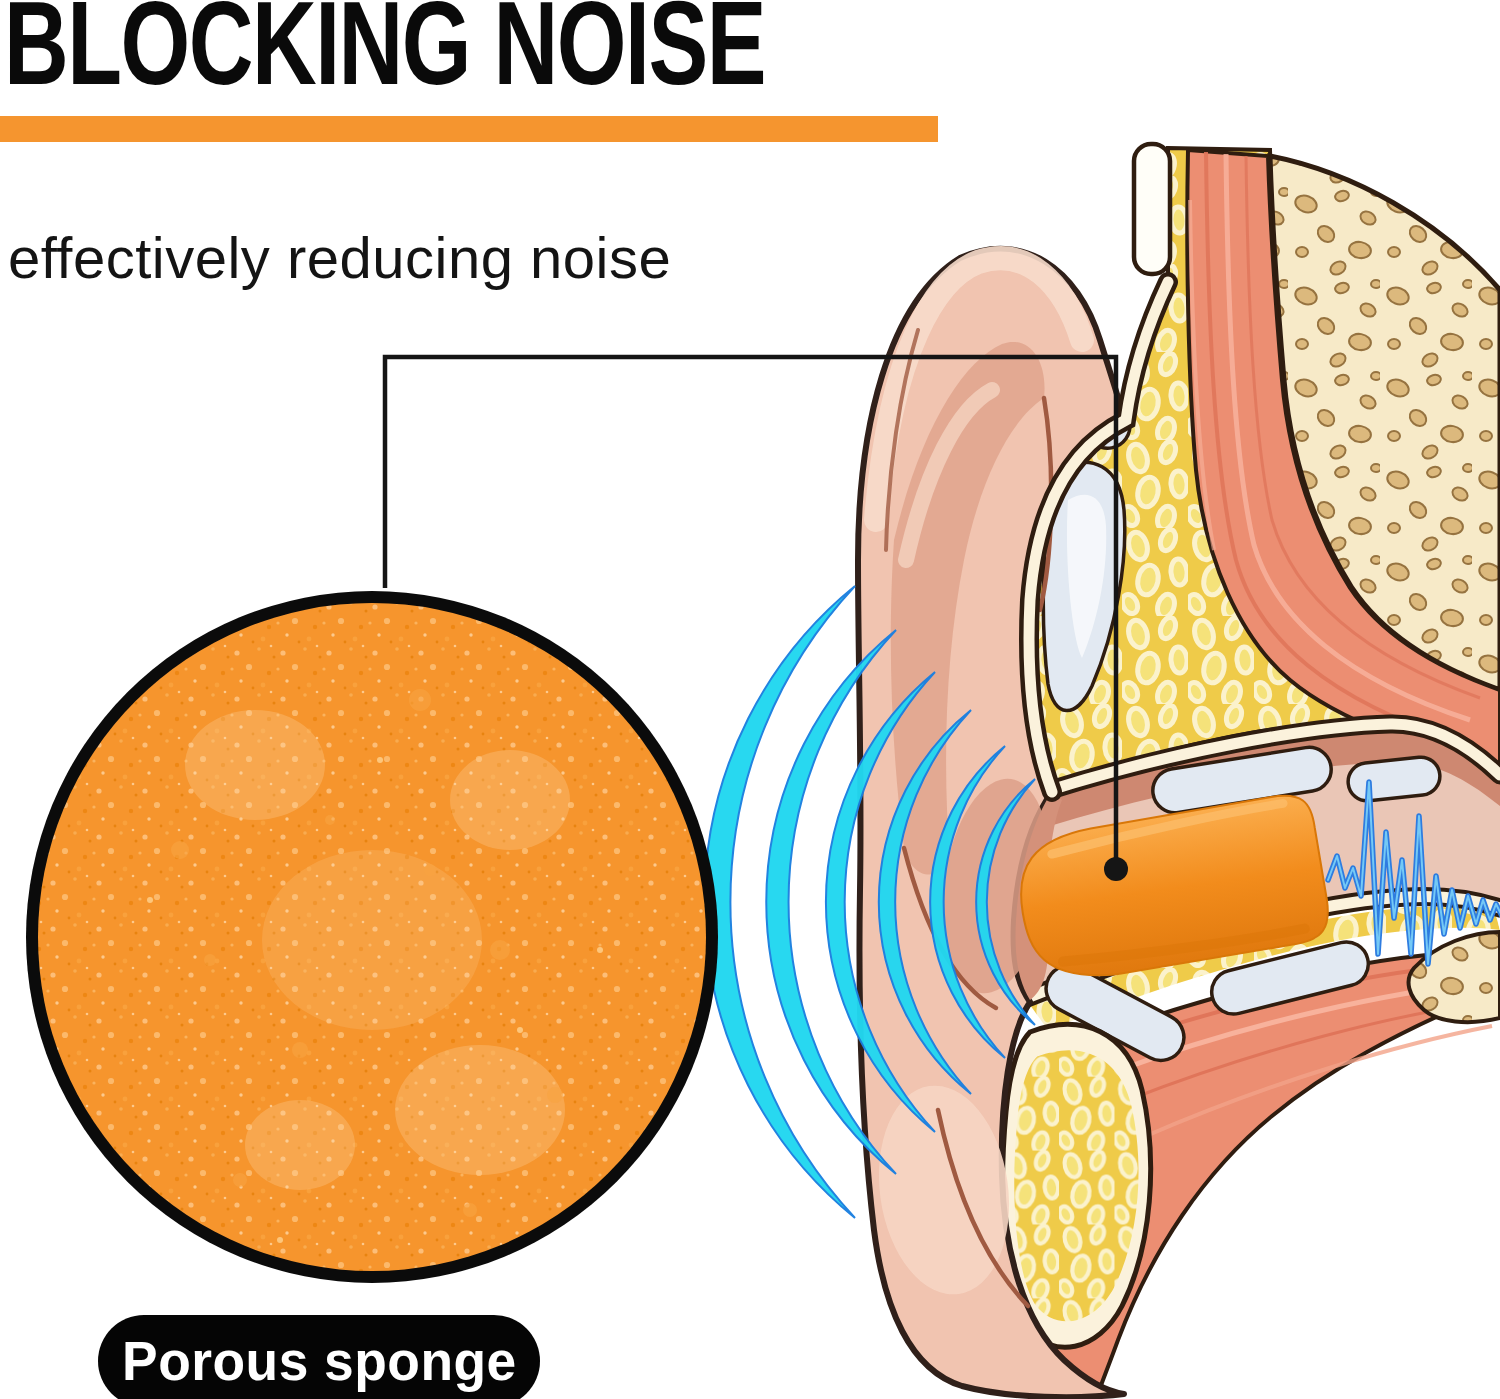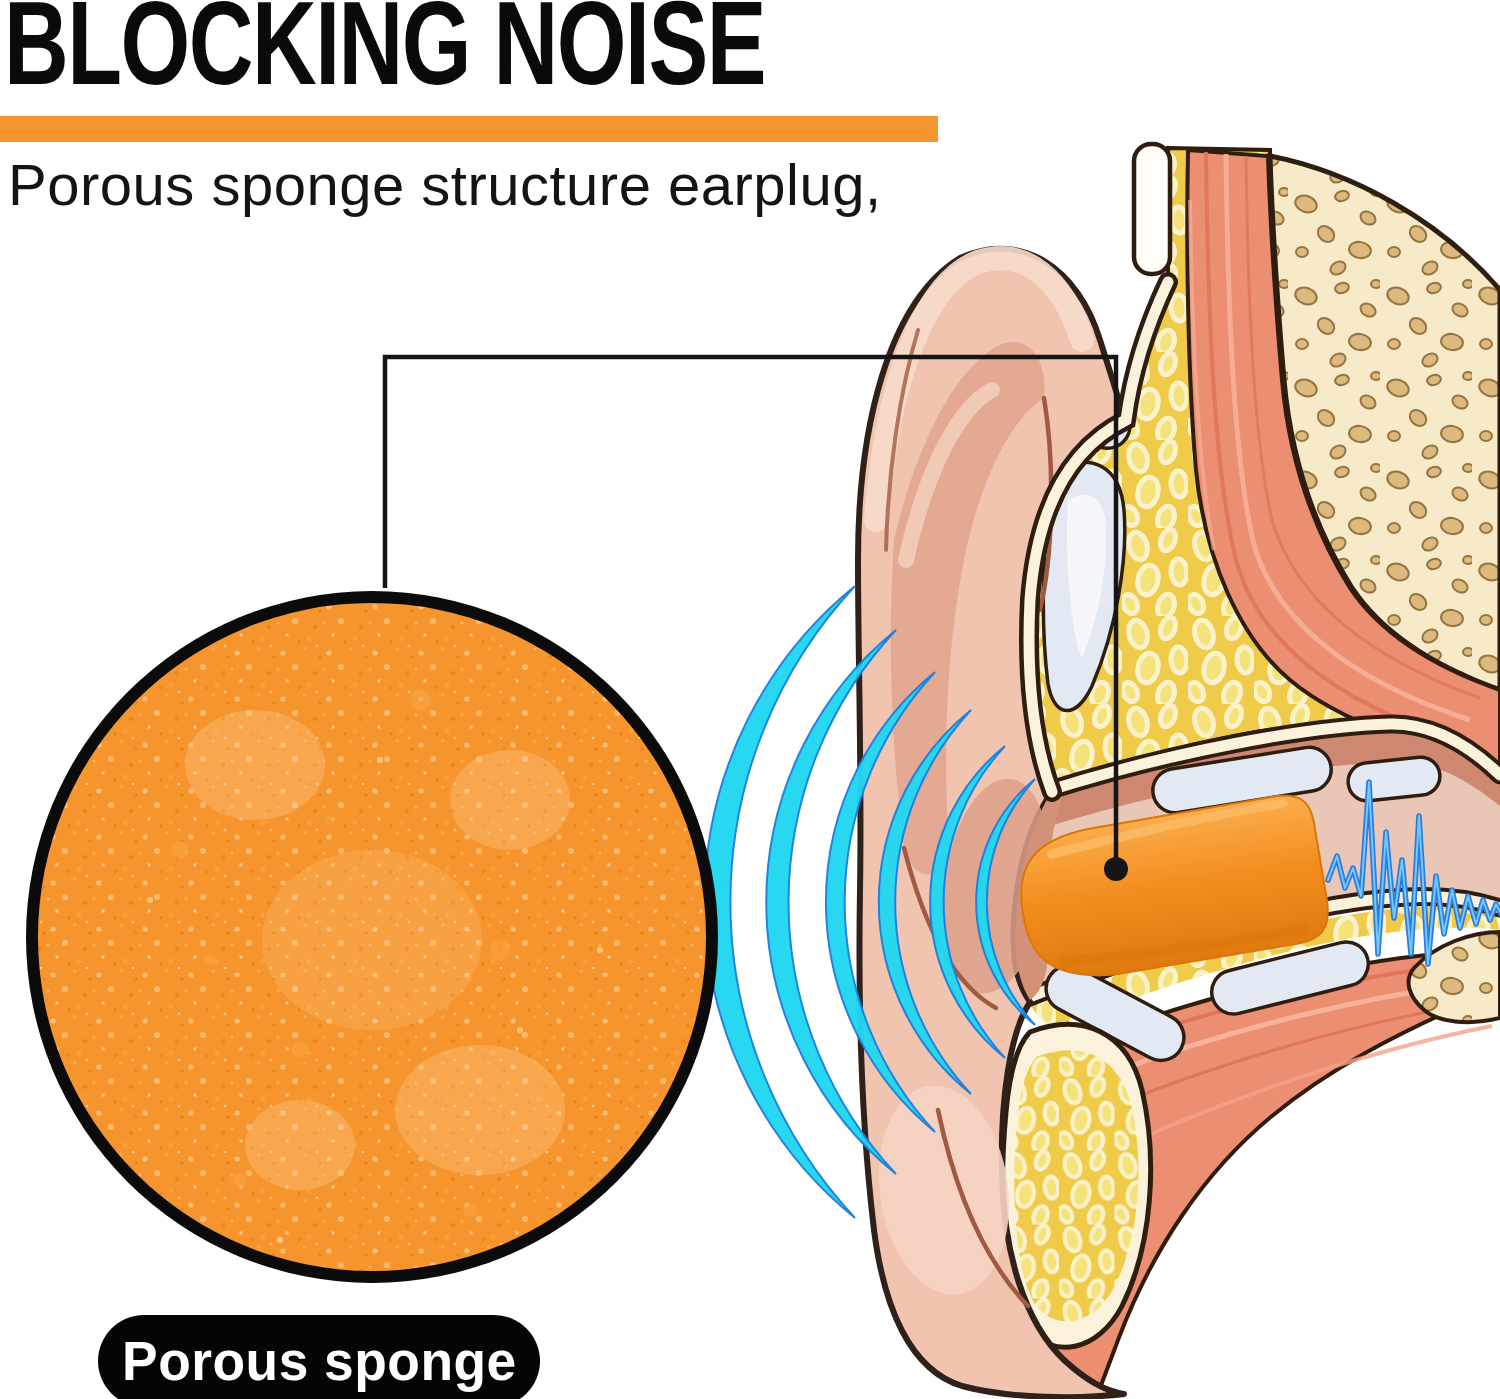--- a/index.html
+++ b/index.html
@@ -212,17 +212,18 @@
 
   <g>
     <polyline points="385,588 385,357 1116,357 1116,858" fill="none" stroke="#151515" stroke-width="4.5"></polyline>
     <circle cx="1116" cy="869" r="12" fill="#151515"></circle>
   </g>
 </svg>
 
 <h1 class="page-title">BLOCKING NOISE</h1>
 <div class="accent-bar"></div>
 <p class="subtitle">
-  <span>Porous sponge structure earplug,</span><br>
+  <br>
+  <span>effectively reducing noise</span>
 </p>
 <div class="label-pill">
   <span>Porous sponge</span>
 </div>
 
 </body></html>

